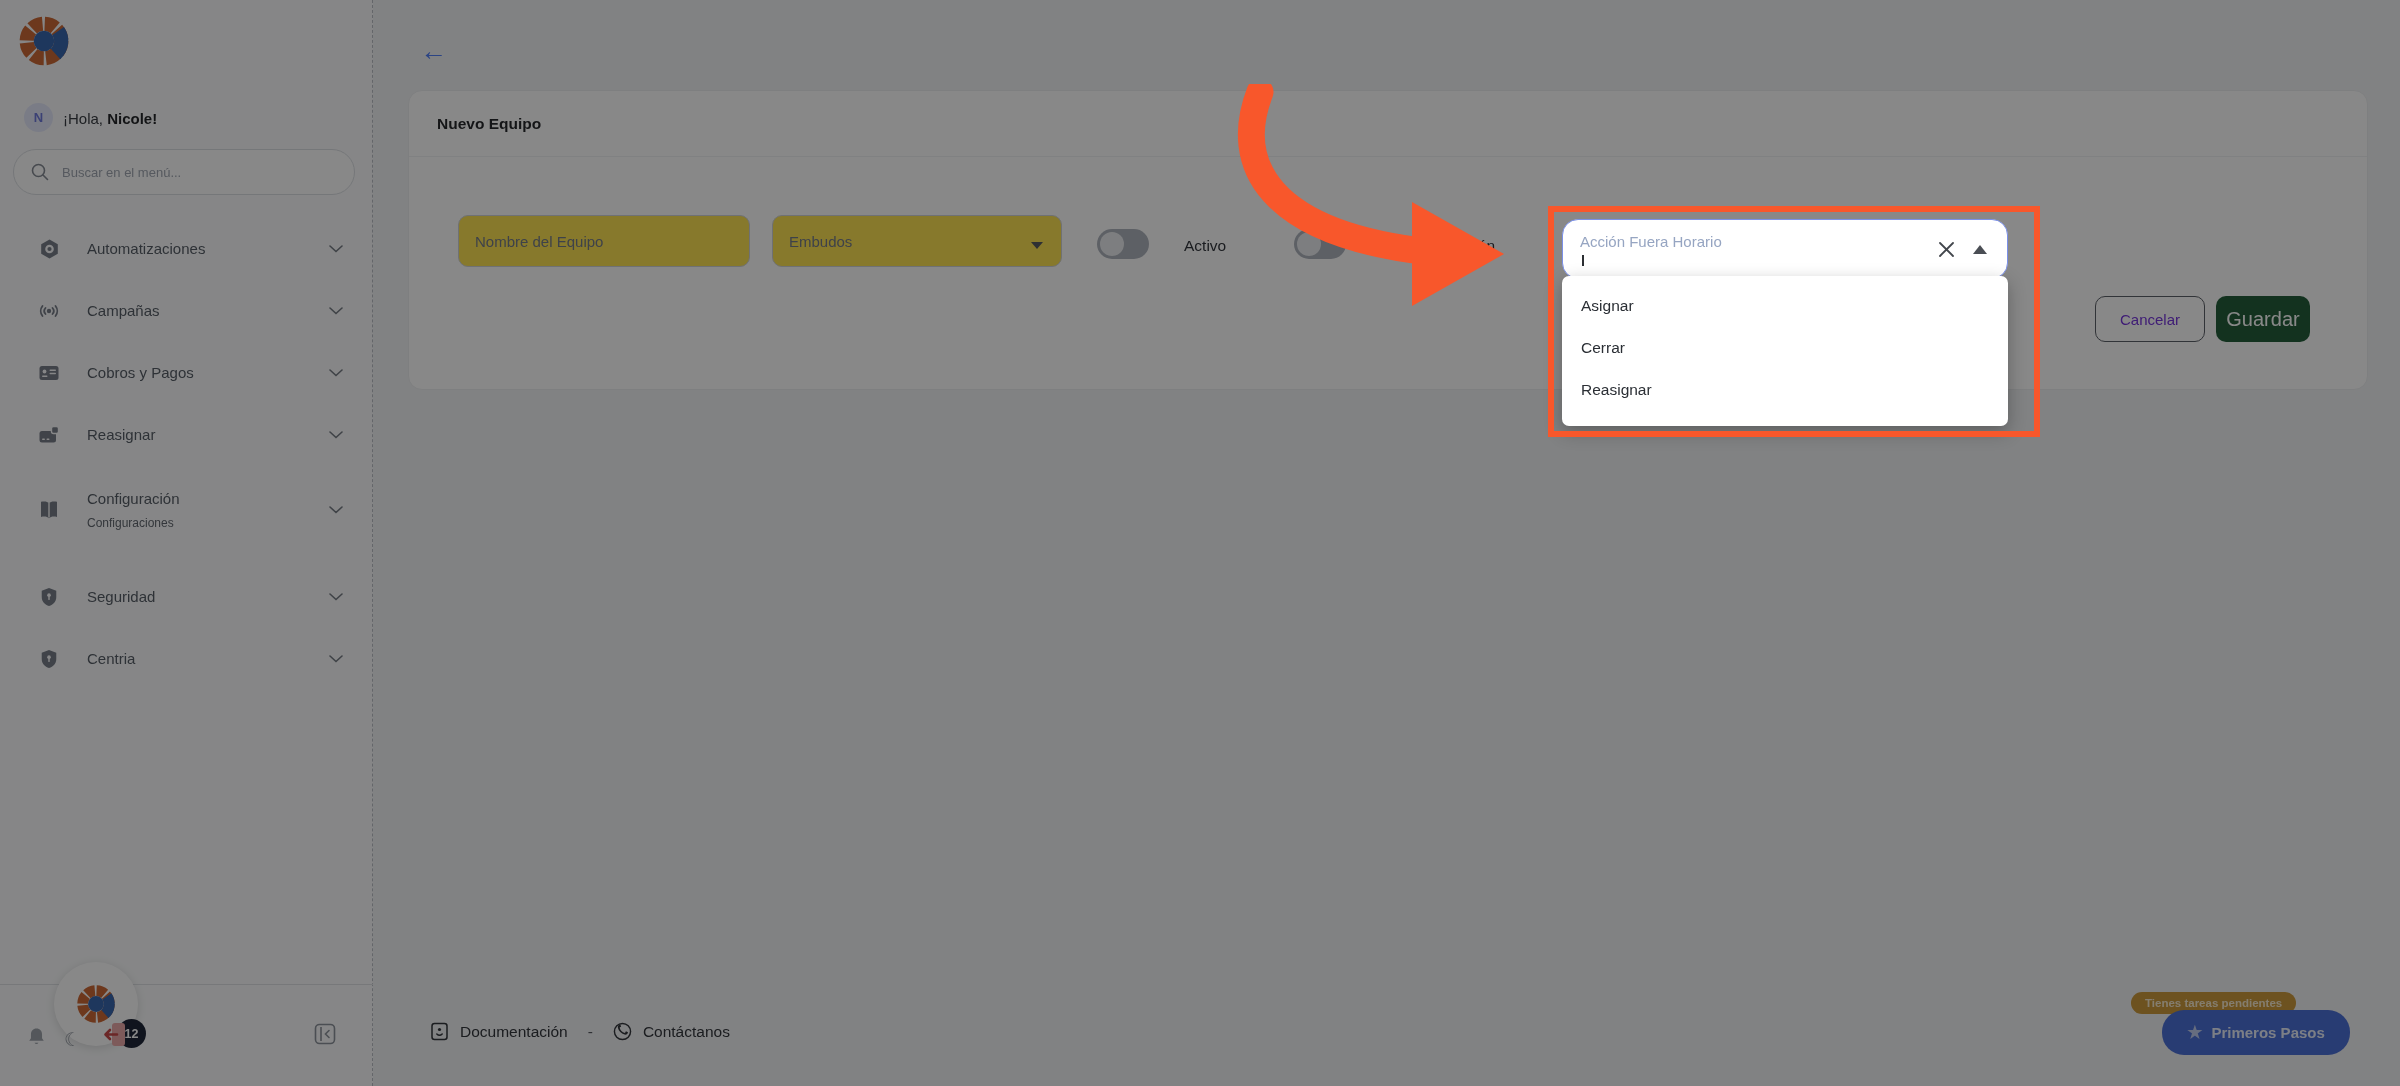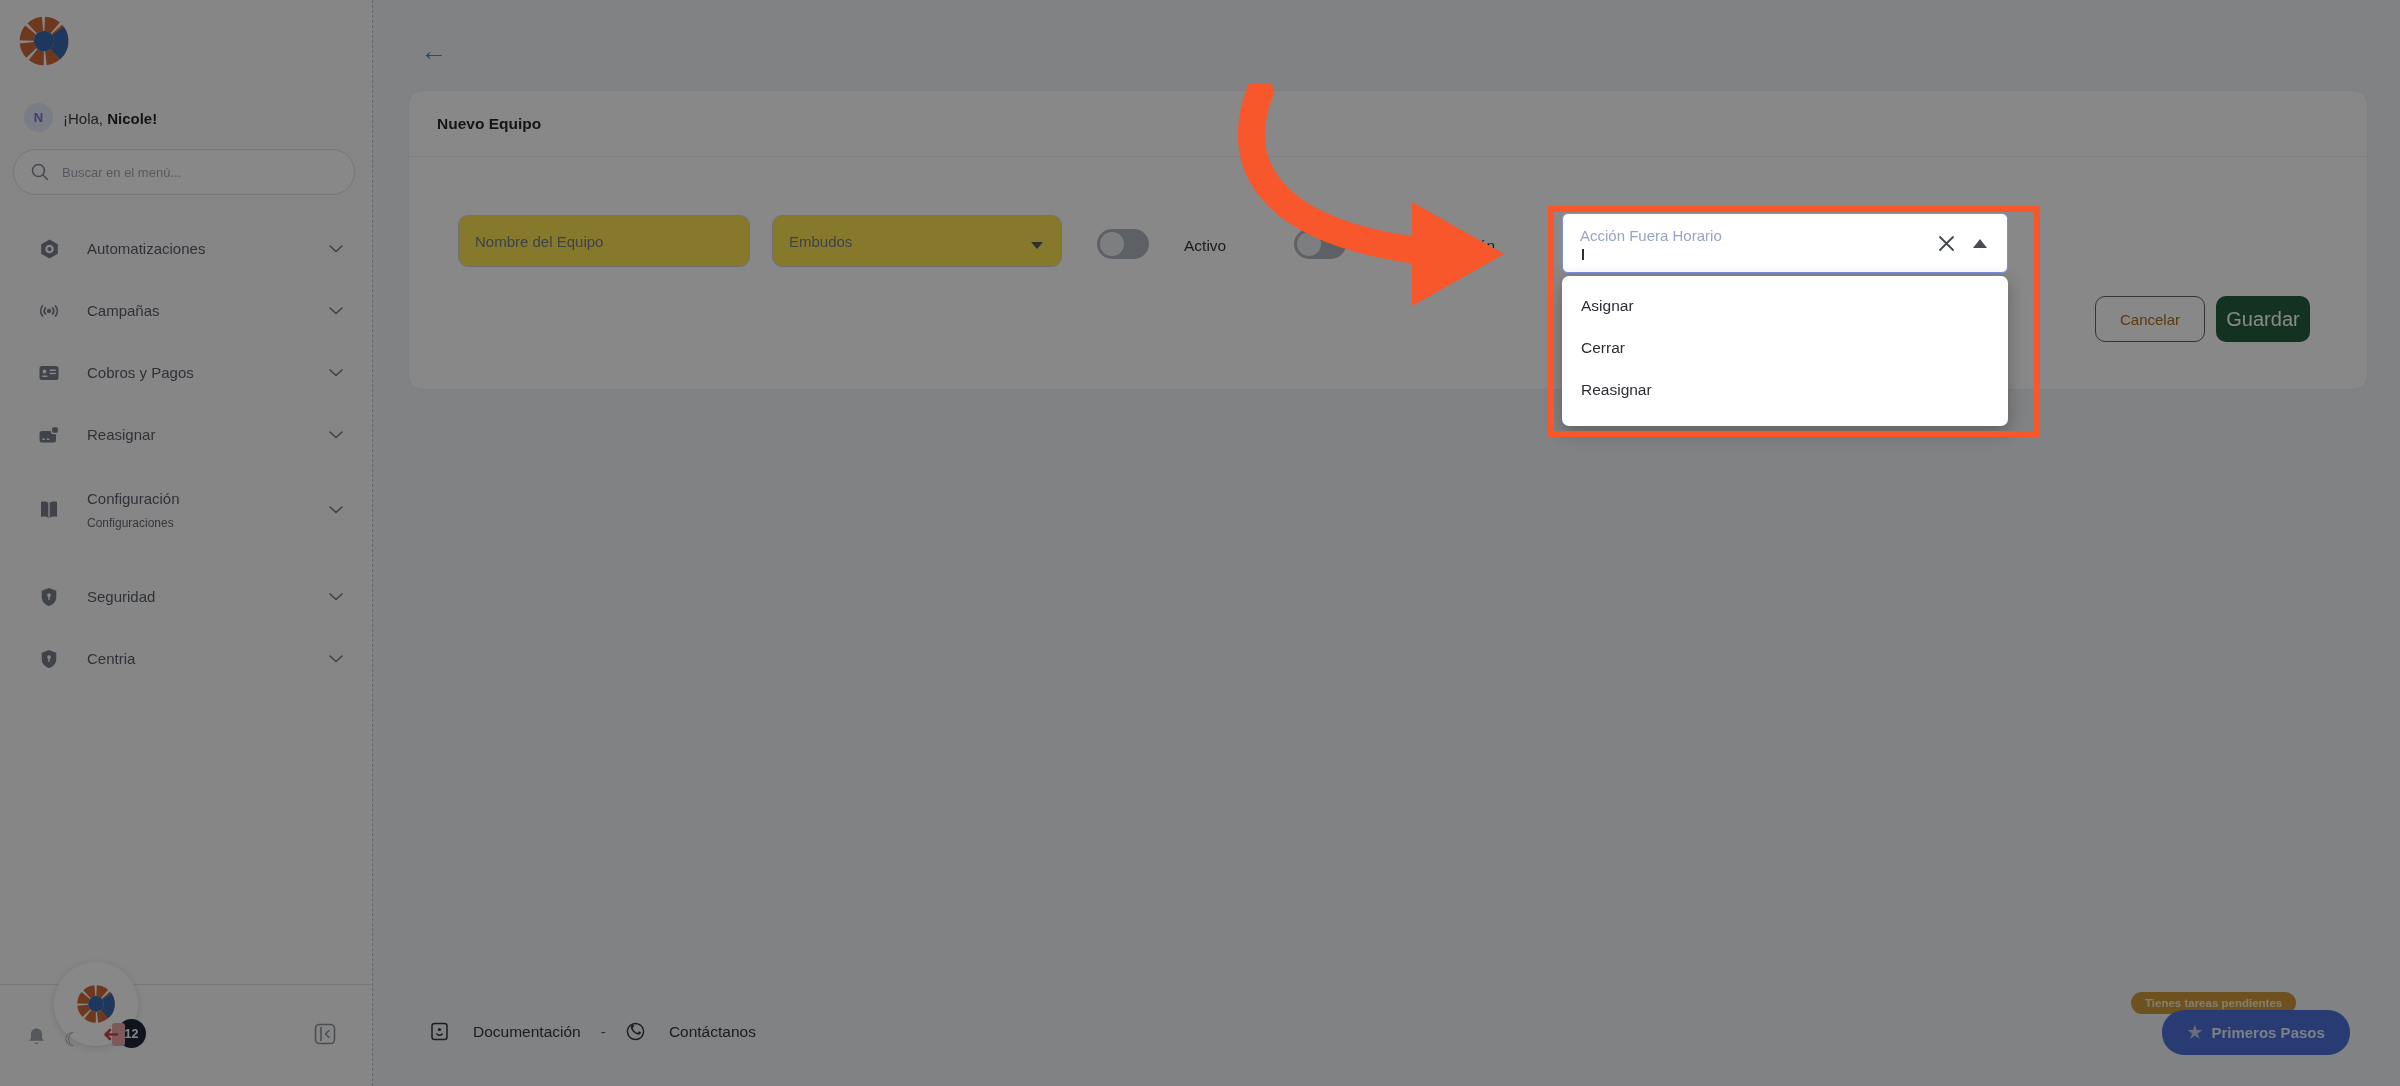--- a/index.html
+++ b/index.html
@@ -67,52 +67,52 @@
   .select-label { font-size:15px; color:#6a7280; }
   .caret-down { position:absolute; right:18px; top:26px; width:0; height:0;
                 border-left:6px solid transparent; border-right:6px solid transparent;
                 border-top:7px solid #4a4e54; }
 
   .toggle { position:absolute; width:52px; height:30px; border-radius:15px; background:#a9afb9; cursor:pointer; }
   .toggle .knob { position:absolute; left:3px; top:3px; width:24px; height:24px; border-radius:50%; background:#e9ebee; }
   .toggle-label { position:absolute; font-size:15.5px; color:#23272e; }
 
   
-  .combobox { position:absolute; left:1562px; top:213px; width:446px; height:60px; background:#fff;
-              border:1.5px solid #7b90e8; border-radius:6px; z-index:46; }
+  .combobox { position:absolute; left:1562px; top:219px; width:446px; height:60px; background:#fff;
+              border:1.5px solid #7b90e8; border-radius:16px; z-index:46; }
   .combobox input { position:absolute; left:0; top:6px; width:360px; height:30px; border:none; outline:none;
                     background:transparent; padding-left:17px; font-size:15px; color:#3c414a;
                     font-family:"Liberation Sans", sans-serif; }
   .combobox input::placeholder { color:#96a5c2; }
   .text-caret { position:absolute; left:19px; top:35px; width:2px; height:11px; background:#2c2f33; }
   .clear-x { position:absolute; right:52px; top:21px; cursor:pointer; }
   .caret-up { position:absolute; right:20px; top:25px; width:0; height:0;
               border-left:7px solid transparent; border-right:7px solid transparent;
               border-bottom:9px solid #4a4e54; cursor:pointer; }
   .dropdown-panel { position:absolute; left:1562px; top:276px; width:446px; height:150px; background:#fff;
                     border-radius:7px; box-shadow:0 6px 18px rgba(0,0,0,.28); z-index:46; padding-top:9px; }
   .dd-option { height:42px; display:flex; align-items:center; padding-left:19px;
                font-size:15.5px; color:#2b2f35; cursor:pointer; }
 
   .highlight-rect { position:absolute; left:1548px; top:206px; width:492px; height:231px;
                     border:6px solid #f8572b; z-index:50; pointer-events:none; }
   .tutorial-arrow { position:absolute; left:1232px; top:84px; z-index:55; pointer-events:none; }
 
   .btn-cancel { position:absolute; left:2095px; top:296px; width:110px; height:46px; background:#fff;
-                border:1.5px solid #51565e; border-radius:10px; font-size:15px; color:#a16207;
+                border:1.5px solid #51565e; border-radius:10px; font-size:15px; color:#6d28d9;
                 display:flex; align-items:center; justify-content:center; cursor:pointer; }
   .btn-save { position:absolute; left:2216px; top:296px; width:94px; height:46px; background:#14532d;
               border:none; border-radius:10px; font-size:20px; color:#ffffff;
               display:flex; align-items:center; justify-content:center; cursor:pointer; }
 
   
   .footer-links { position:absolute; left:431px; top:1022px; display:flex; align-items:center;
                   gap:10px; font-size:15.5px; color:#24282e; }
   .footer-links .sep { margin:0 10px; color:#4a4e54; }
-  .flink { display:flex; align-items:center; gap:24px; cursor:pointer; }
+  .flink { display:flex; align-items:center; gap:11px; cursor:pointer; }
 
   .badge-tasks { position:absolute; left:2131px; top:992px; padding:5px 14px; border-radius:13px;
                  background:#c8922e; color:#f7e9cb; font-size:11.5px; font-weight:bold; }
   .btn-primeros { position:absolute; left:2162px; top:1010px; width:188px; height:45px; border-radius:22px;
                   background:#3f66d4; color:#e6ecfa; font-size:15px; font-weight:bold;
                   display:flex; align-items:center; justify-content:center; gap:9px; cursor:pointer; }
   .star { font-size:17px; color:#bac8ec; }
 
   
   .dim-overlay { position:absolute; left:0; top:0; width:2400px; height:1086px;

